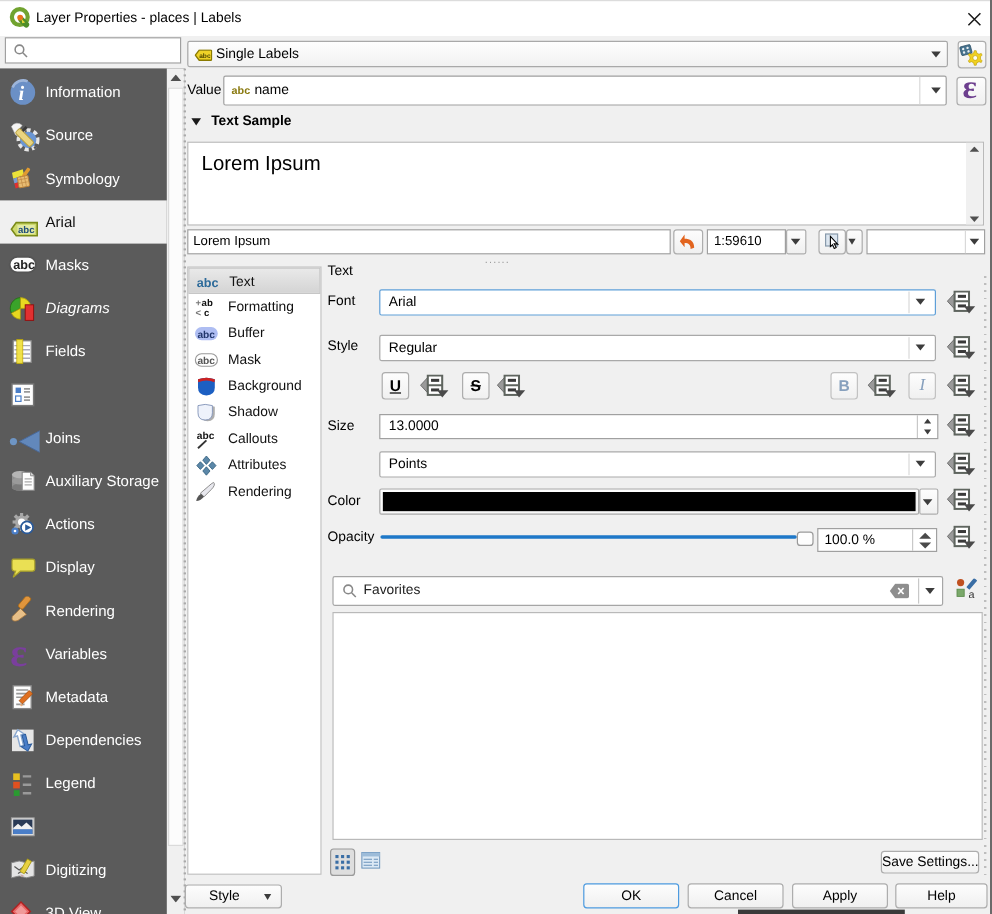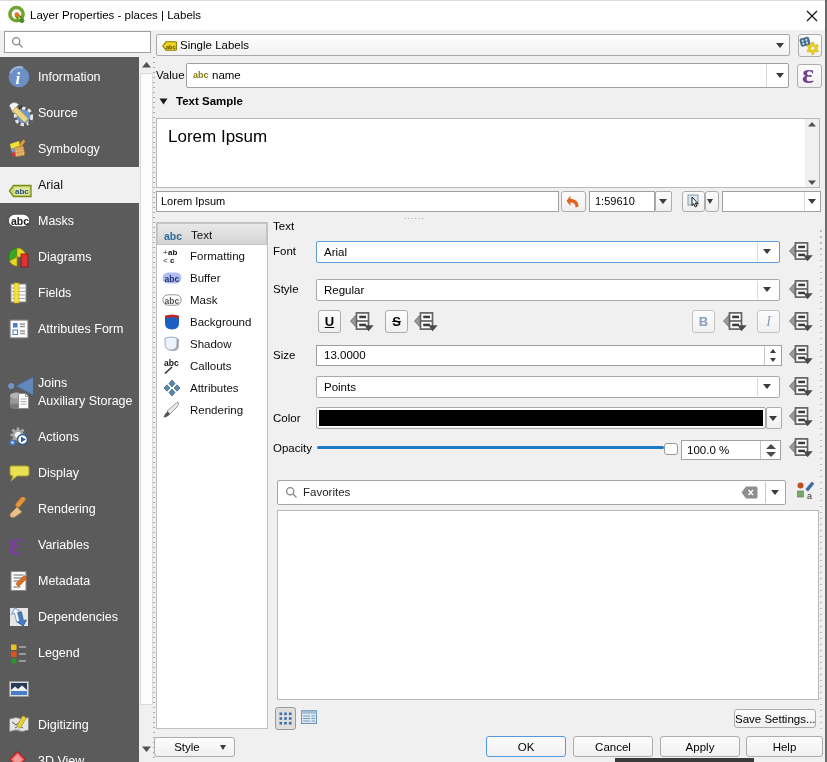--- a/index.html
+++ b/index.html
@@ -103,21 +103,21 @@
           </svg></span>
         <div class="txt">Arial</div>
       </div>
   <div class="abs sbrow" style="top:203px;">
         <span style="position:absolute;left:7px;top:6px"><svg width="24" height="24" viewBox="0 0 24 24">
             <rect x="1" y="5" width="22" height="13" rx="6.5" fill="#fdfdfd" stroke="#555" stroke-width="1.6"></rect>
             <text x="4" y="15.5" font-size="10.5" font-weight="bold" fill="#222" font-family="Liberation Sans">abc</text>
           </svg></span>
         <div class="txt">Masks</div>
       </div>
-  <div class="abs sbrow" style="top:239px;">
+  <div class="abs sbrow" style="top:239px;font-style:italic;">
         <span style="position:absolute;left:7px;top:6px"><svg width="24" height="24" viewBox="0 0 24 24">
             <path d="M10 12 L10 3 A9 9 0 0 0 2.5 16 Z" fill="#3aa32a" stroke="#207010" stroke-width="0.7"></path>
             <path d="M10 12 L2.5 16 A9 9 0 0 0 10 21 Z" fill="#e8d820" stroke="#a89a10" stroke-width="0.7"></path>
             <path d="M10 12 L10 3 A9 9 0 0 1 19 12 L14 12 Z" fill="#e8d820" stroke="#a89a10" stroke-width="0.7"></path>
             <rect x="14" y="9" width="7" height="13" fill="#e03030" stroke="#901010" stroke-width="0.8"></rect>
           </svg></span>
         <div class="txt">Diagrams</div>
       </div>
   <div class="abs sbrow" style="top:275px;">
         <span style="position:absolute;left:7px;top:6px"><svg width="24" height="24" viewBox="0 0 24 24">
@@ -128,23 +128,22 @@
           </svg></span>
         <div class="txt">Fields</div>
       </div>
   <div class="abs sbrow" style="top:311px;">
         <span style="position:absolute;left:7px;top:6px"><svg width="24" height="24" viewBox="0 0 24 24">
             <rect x="3" y="3" width="18" height="18" fill="#fdfdfd" stroke="#777" stroke-width="1.2"></rect>
             <rect x="6" y="6" width="4.5" height="4.5" fill="#4a7ec8"></rect>
             <rect x="6" y="13" width="4.5" height="4.5" fill="#fff" stroke="#4a7ec8" stroke-width="1"></rect>
             <path d="M13 7 h5 M13 9.5 h5 M13 14 h5 M13 16.5 h5" stroke="#999" stroke-width="1.4"></path>
           </svg></span>
-        <div class="txt">Attributes Form</div>
-      </div>
-  <div class="abs sbrow" style="top:365px;">
+      </div>
+  <div class="abs sbrow" style="top:347px;">
         <span style="position:absolute;left:7px;top:6px"><svg width="26" height="26" viewBox="0 0 26 26">
             <circle cx="4.2" cy="15" r="3" fill="#6e95c4"></circle>
             <path d="M27 5.5 L27 24.5 L9 15 Z" fill="#6288bb"></path>
             <path d="M27 5.5 L27 24.5 L9 15 Z" fill="none" stroke="#48699a" stroke-width="0.8"></path>
           </svg></span>
         <div class="txt">Joins</div>
       </div>
   <div class="abs sbrow" style="top:383px;">
         <span style="position:absolute;left:7px;top:6px"><svg width="24" height="24" viewBox="0 0 24 24">
             <path d="M3 6.5 L3 17 A6.5 3 0 0 0 16 17 L16 6.5" fill="#8f8f8f"></path>

